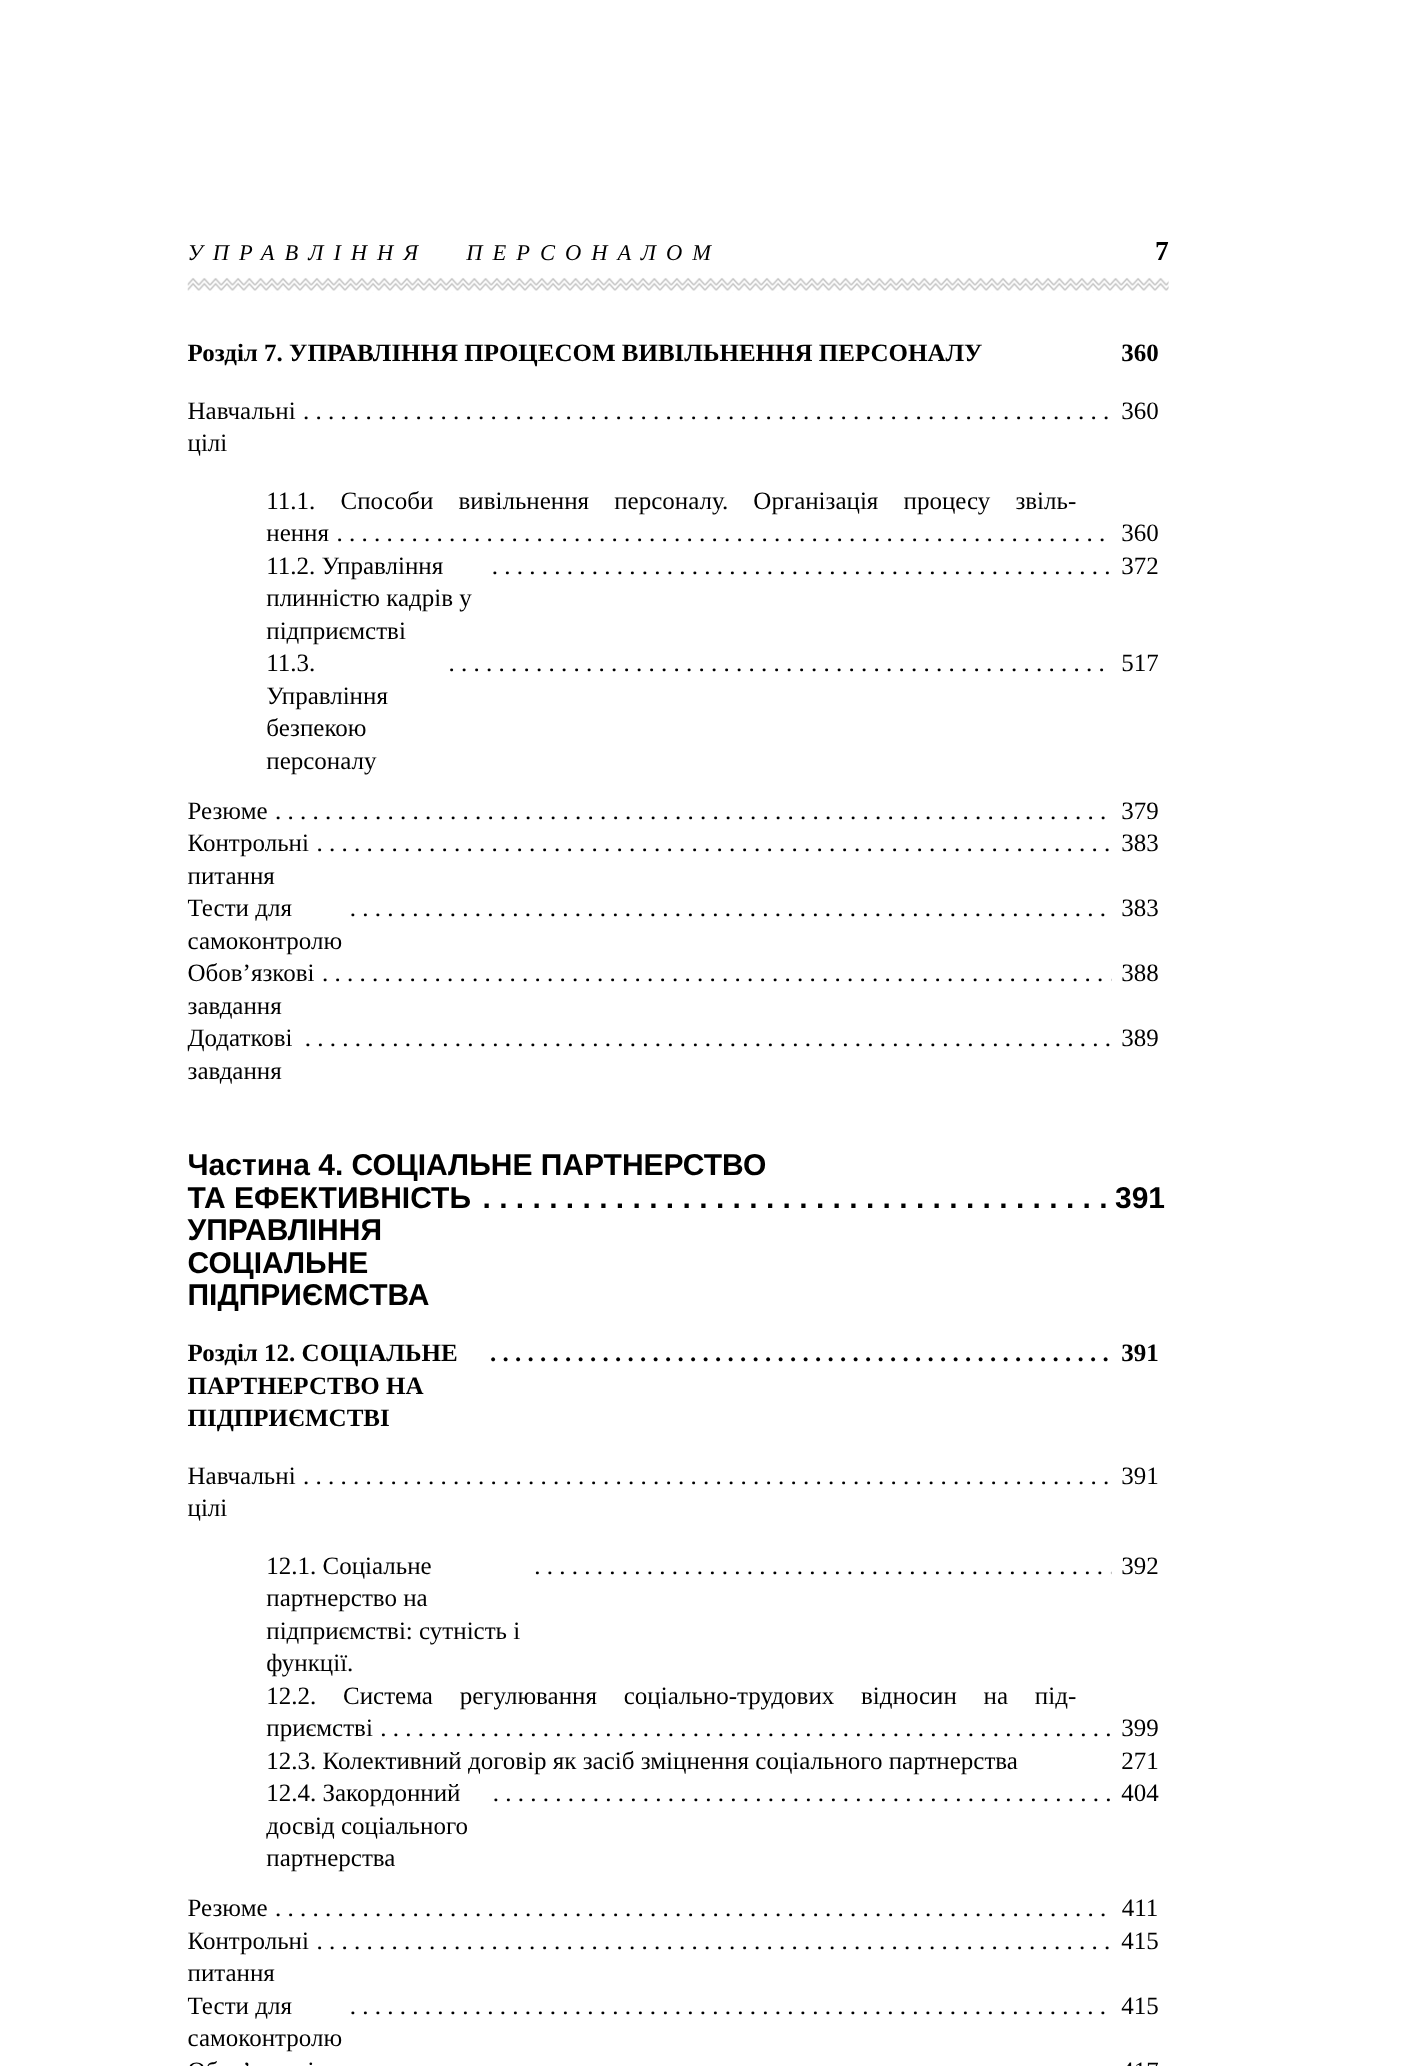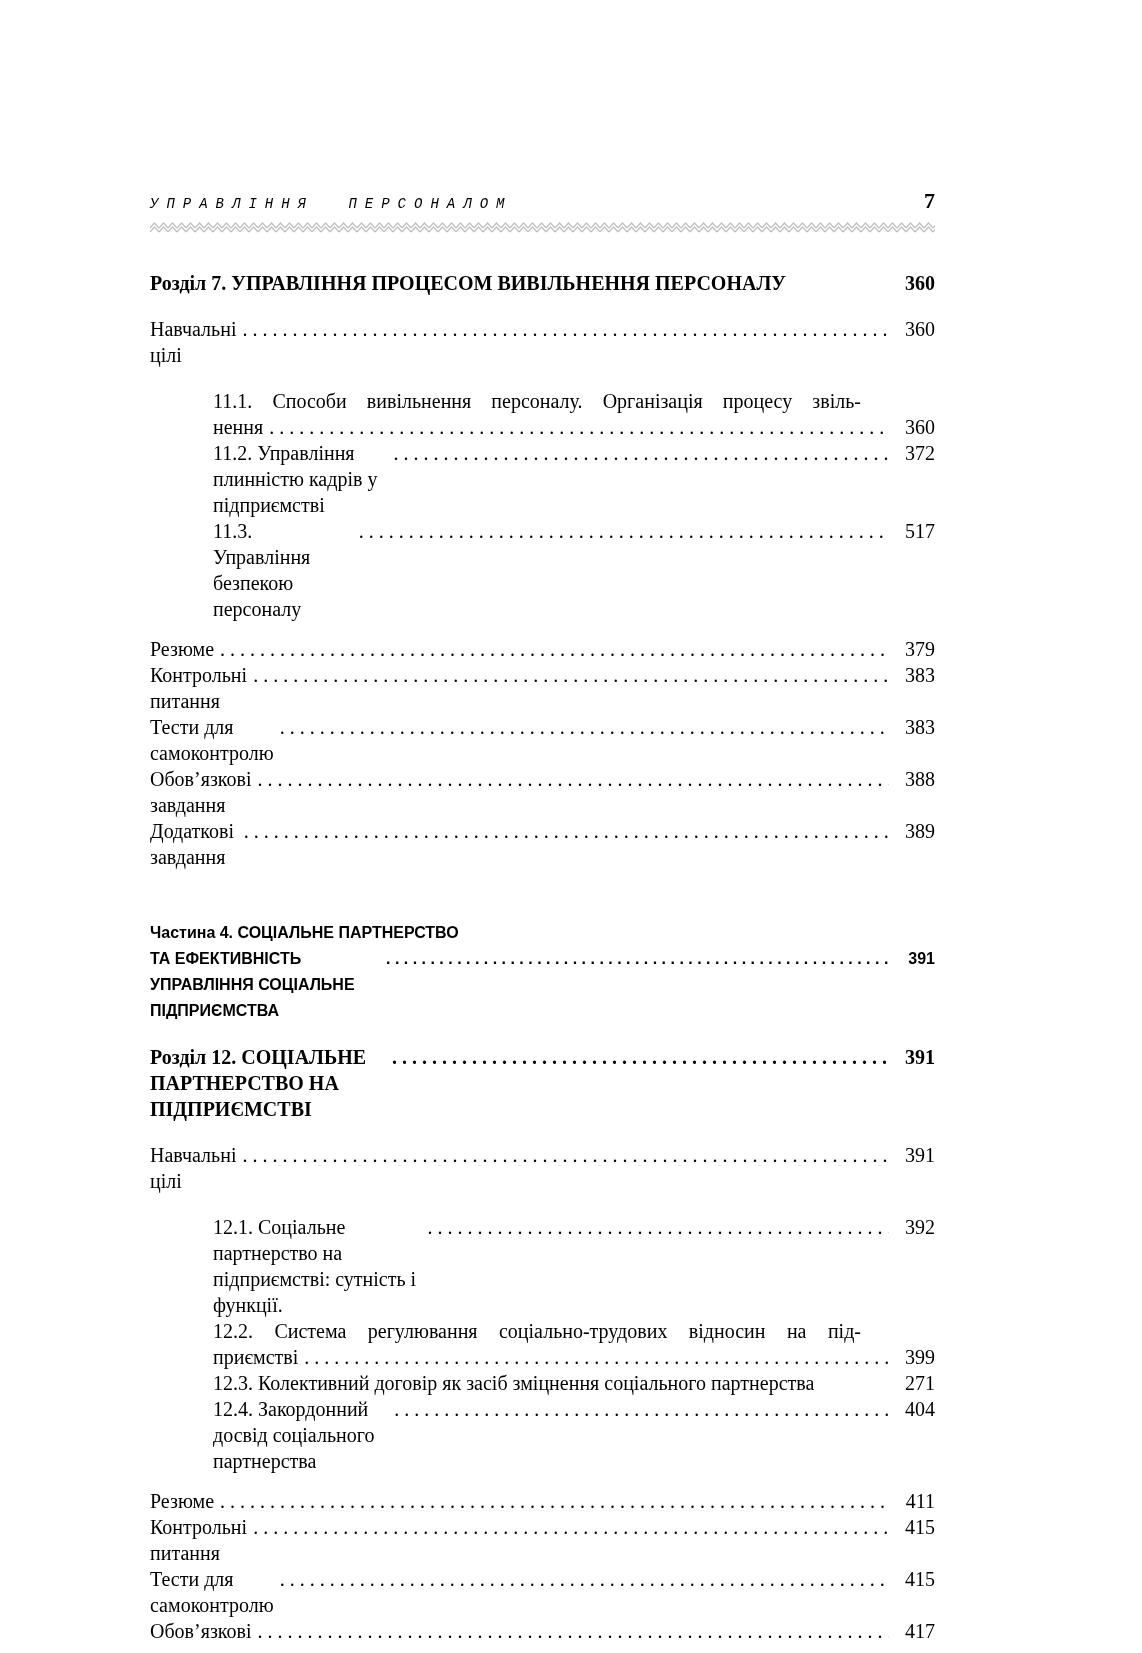--- a/index.html
+++ b/index.html
@@ -18,23 +18,23 @@
     box-sizing: border-box;
     padding: 188px 207px 60px 150px;
   }
   
   .page-header {
     display: flex;
     align-items: baseline;
     justify-content: space-between;
   }
   .running-title {
-    font-family: Liberation Mono, monospace;
+    font-family: Liberation Serif, serif;
     font-style: italic;
-    font-size: 14px;
+    font-size: 18px;
     letter-spacing: 8px;
     word-spacing: 18px;
     white-space: nowrap;
   }
   .folio {
     font-family: "Liberation Serif", serif;
     font-weight: bold;
     font-size: 22px;
   }
   .zigzag {
@@ -71,31 +71,31 @@
     flex: 1 1 auto;
     min-width: 0;
     overflow: hidden;
     white-space: nowrap;
     padding: 0 8px 0 6px;
     box-sizing: border-box;
   }
   .pagenum {
     flex: 0 0 auto;
     min-width: 46px;
-    text-align: right;
+    text-align: center;
   }
 
   
   .toc-block.chapter .toc-line {
     font-weight: bold;
   }
   .toc-block.part .toc-line {
     font-family: "Liberation Sans", sans-serif;
     font-weight: bold;
-    font-size: 16px;
+    font-size: 24px;
   }
   .toc-block.subitem {
     margin-left: 63px;
   }
 </style>
 </head>
 <body>
 
 <div class="page" style="color: rgb(0, 0, 0);">
 

